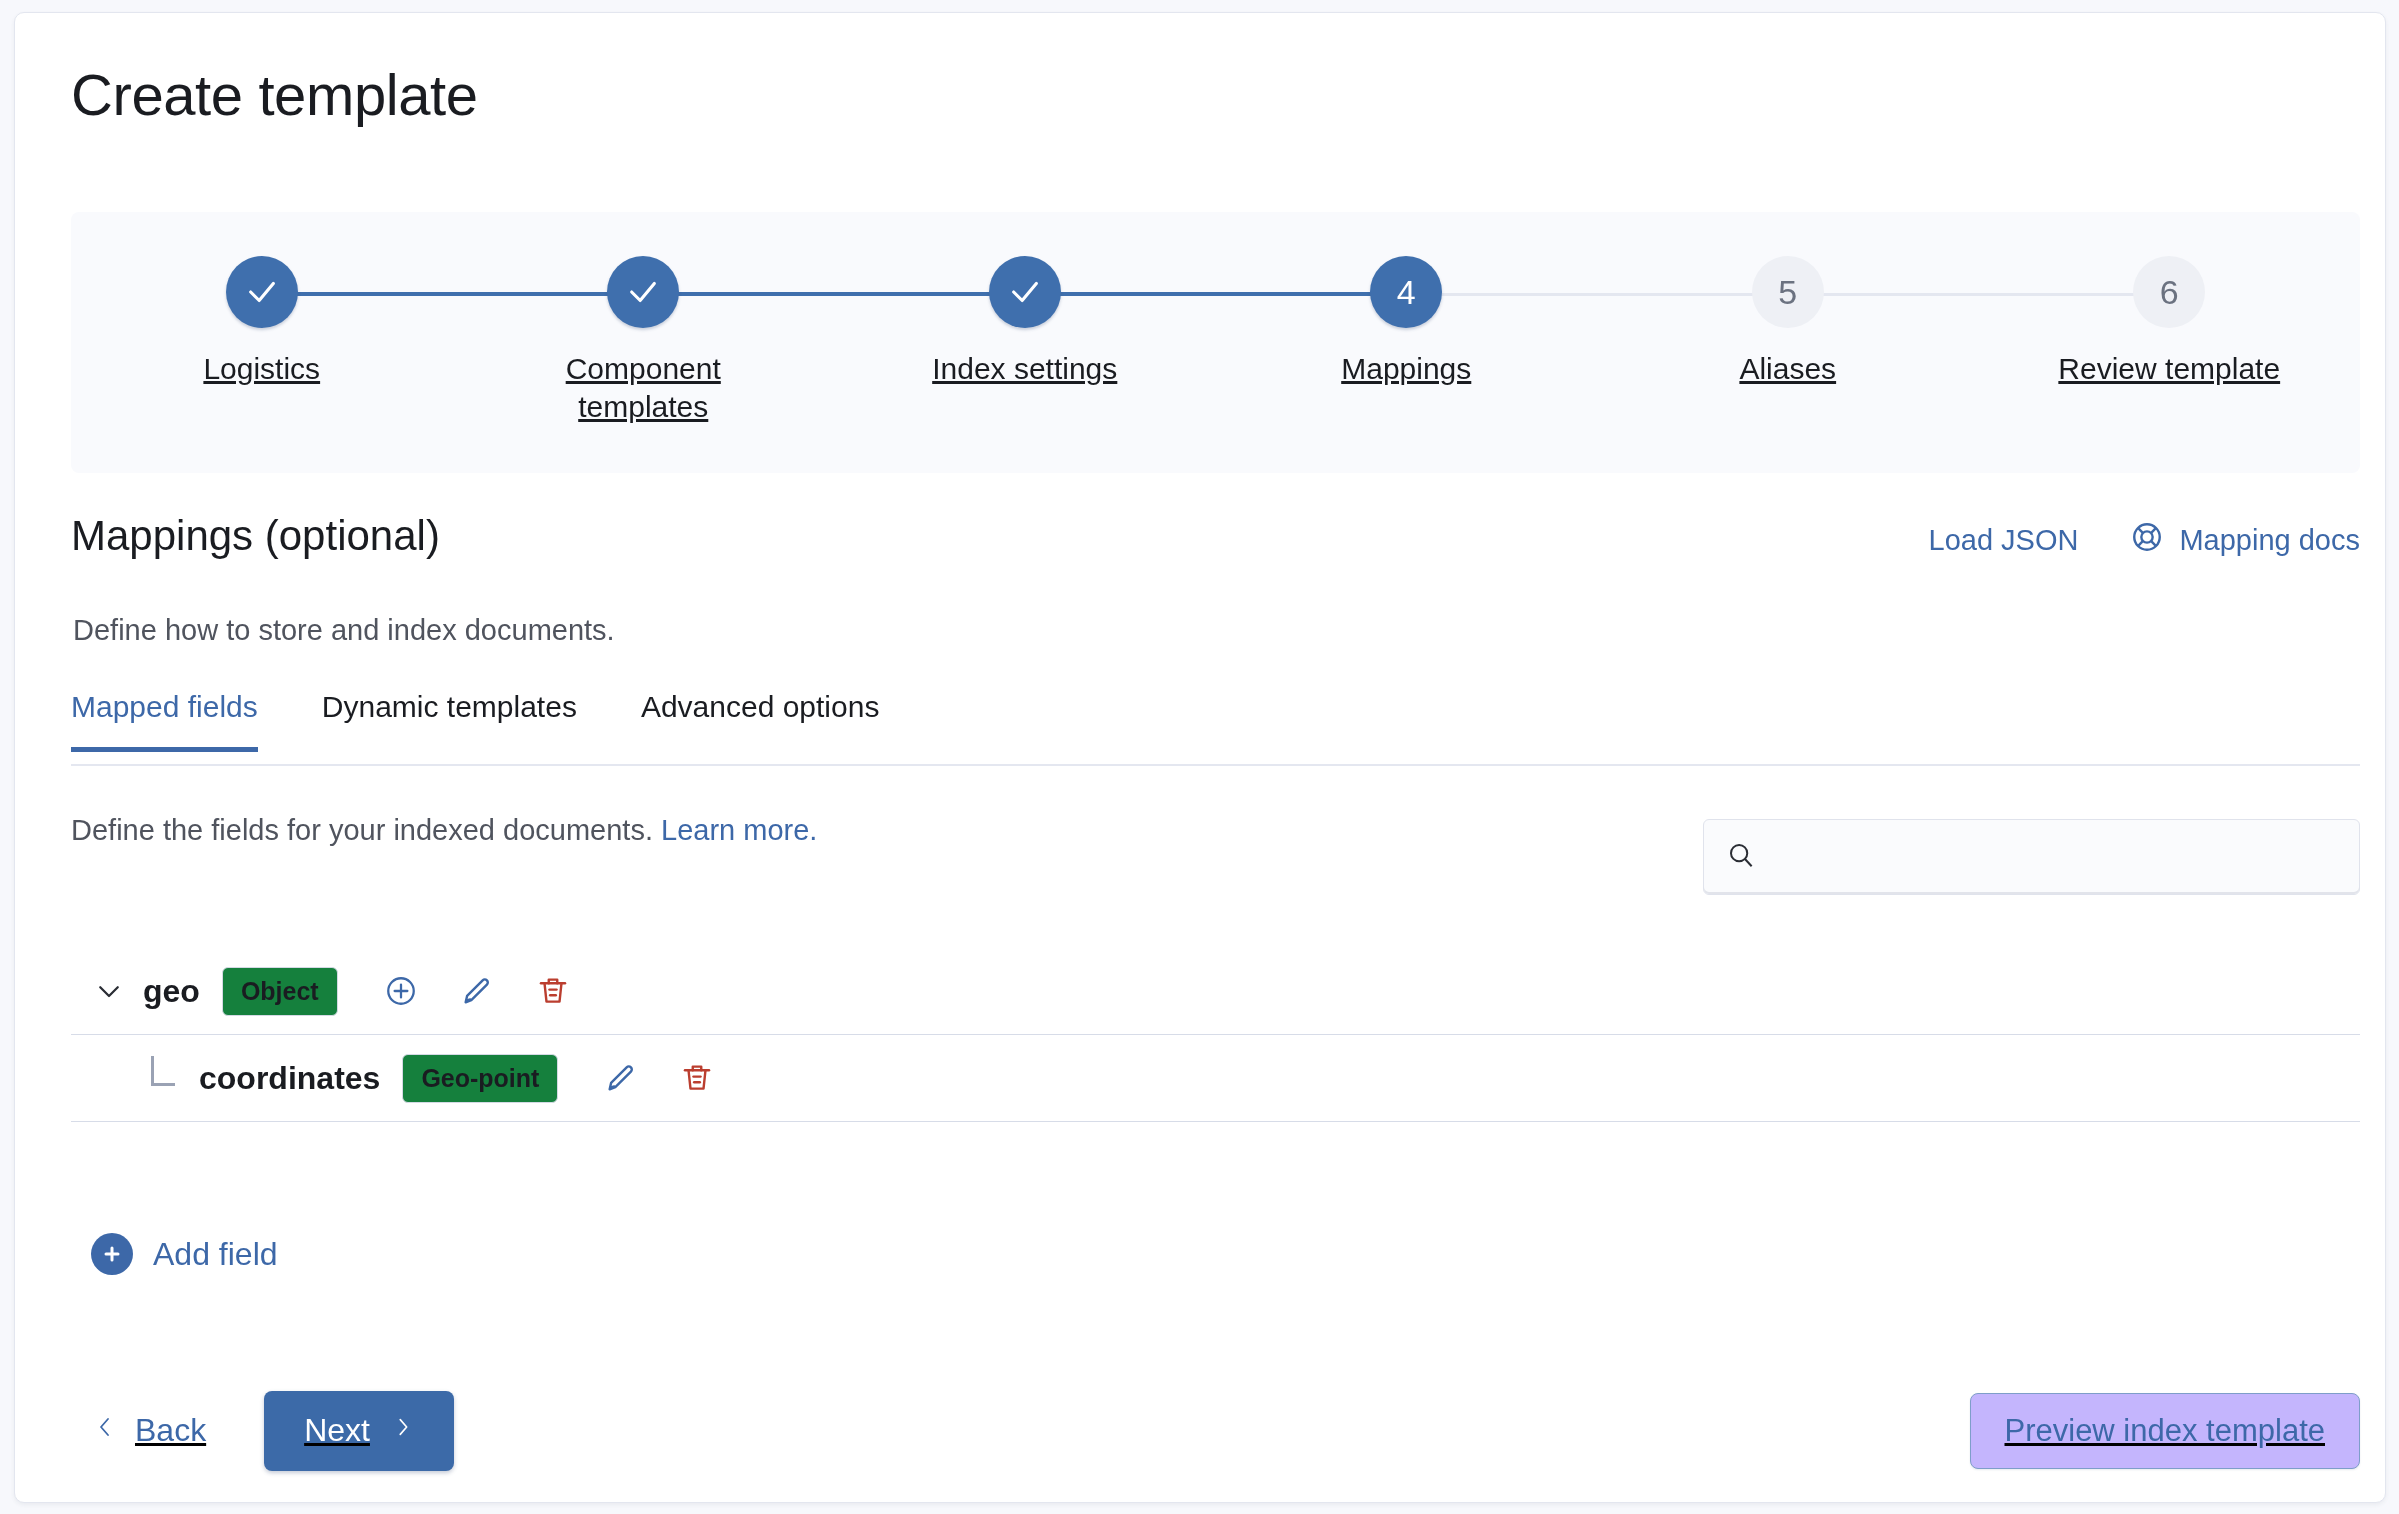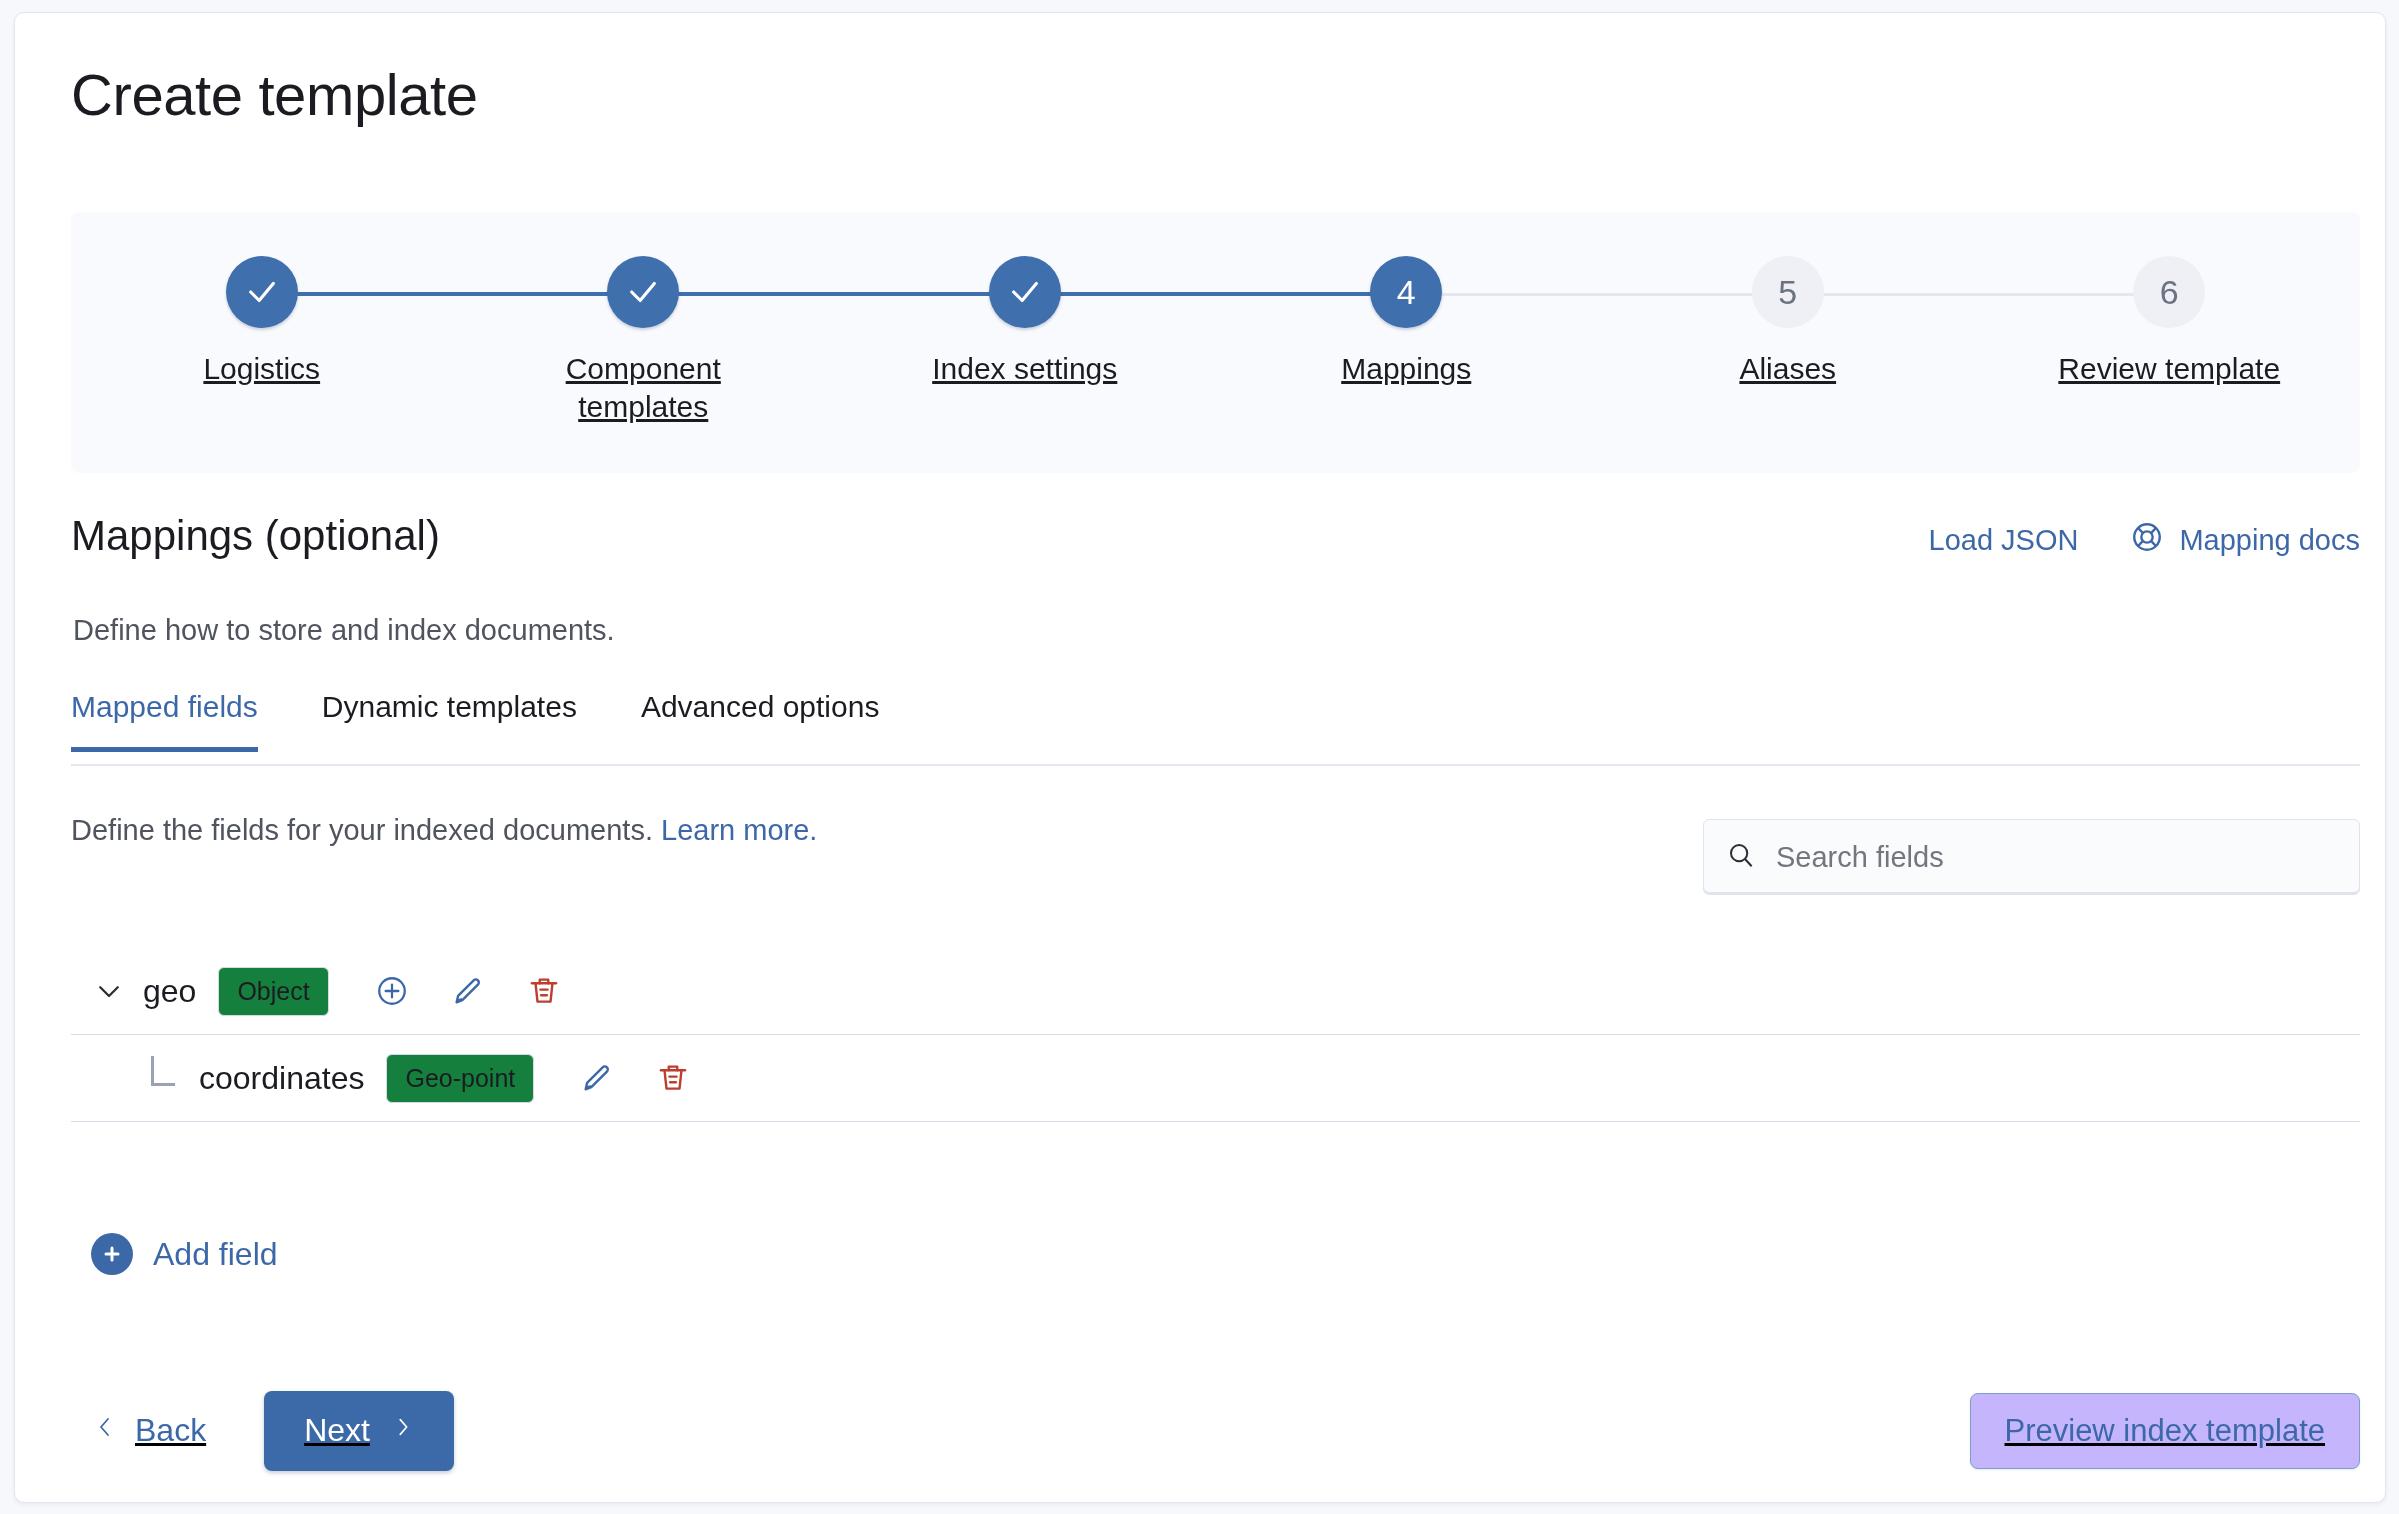--- a/index.html
+++ b/index.html
@@ -198,21 +198,21 @@
     outline: none;
     background: transparent;
     font-size: 29px;
     color: #1a1c21;
     font-family: "Liberation Sans", sans-serif;
     width: 100%;
   }
   .search-box input::placeholder { color: #72767f; }
 
   
-  .fields { position: absolute; left: 0; top: 935px; width: 2289px; }
+  .fields { position: absolute; left: 0; top: 935px; width: 2289px; font-weight: bold; }
 
   .field-row {
     display: flex;
     align-items: center;
     height: 86px;
   }
   .field-row.child { padding-left: 78px; }
 
   .divider {
     height: 1px;
@@ -438,21 +438,20 @@
       <a href="#">Learn more.</a>
     </div>
 
     <div class="search-box">
       <span>
         <svg width="30" height="30" viewBox="0 0 24 24" fill="none" stroke="#2a2d34" stroke-width="1.6">
           <circle cx="10.5" cy="10.5" r="6.5"></circle>
           <line x1="15.2" y1="15.2" x2="20.5" y2="21"></line>
         </svg>
       </span>
-      <input type="text" placeholder="Search fields" style="">
     </div>
 
     <div class="fields" id="fields-container">
         <div class="field-row">
           <span class="chevron-btn">
             <svg width="30" height="30" viewBox="0 0 24 24" fill="none" stroke="#2a2d34" stroke-width="1.8" stroke-linecap="round" stroke-linejoin="round">
               <polyline points="5,9 12,16 19,9"></polyline>
             </svg>
           </span>
           <span class="field-name">geo</span>

